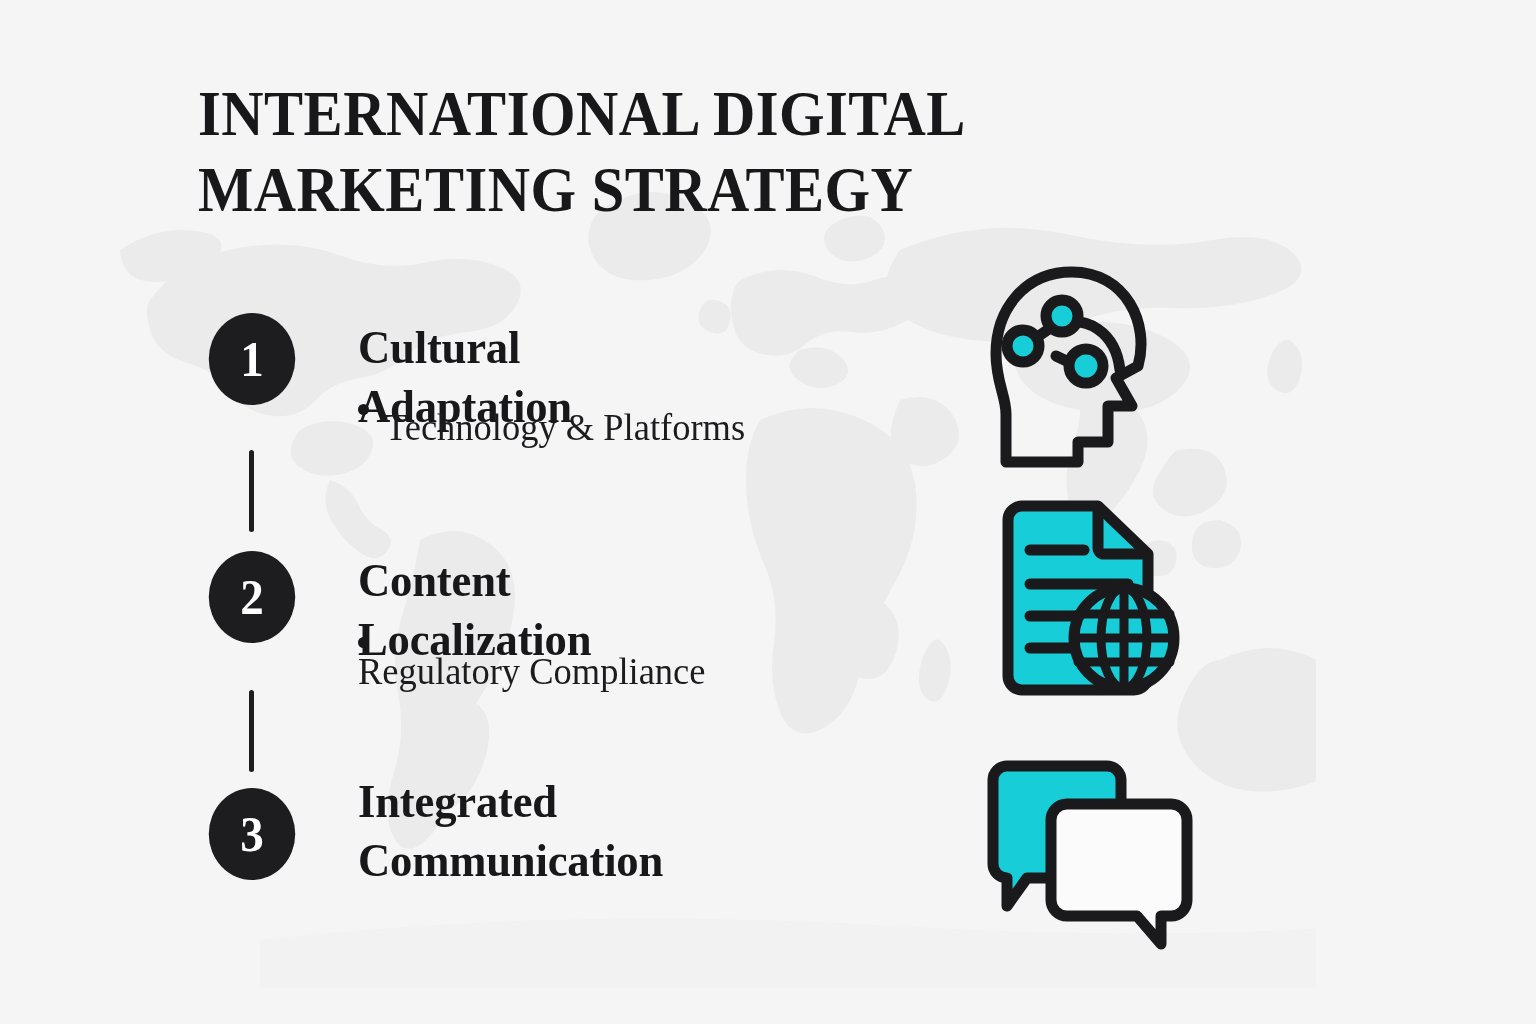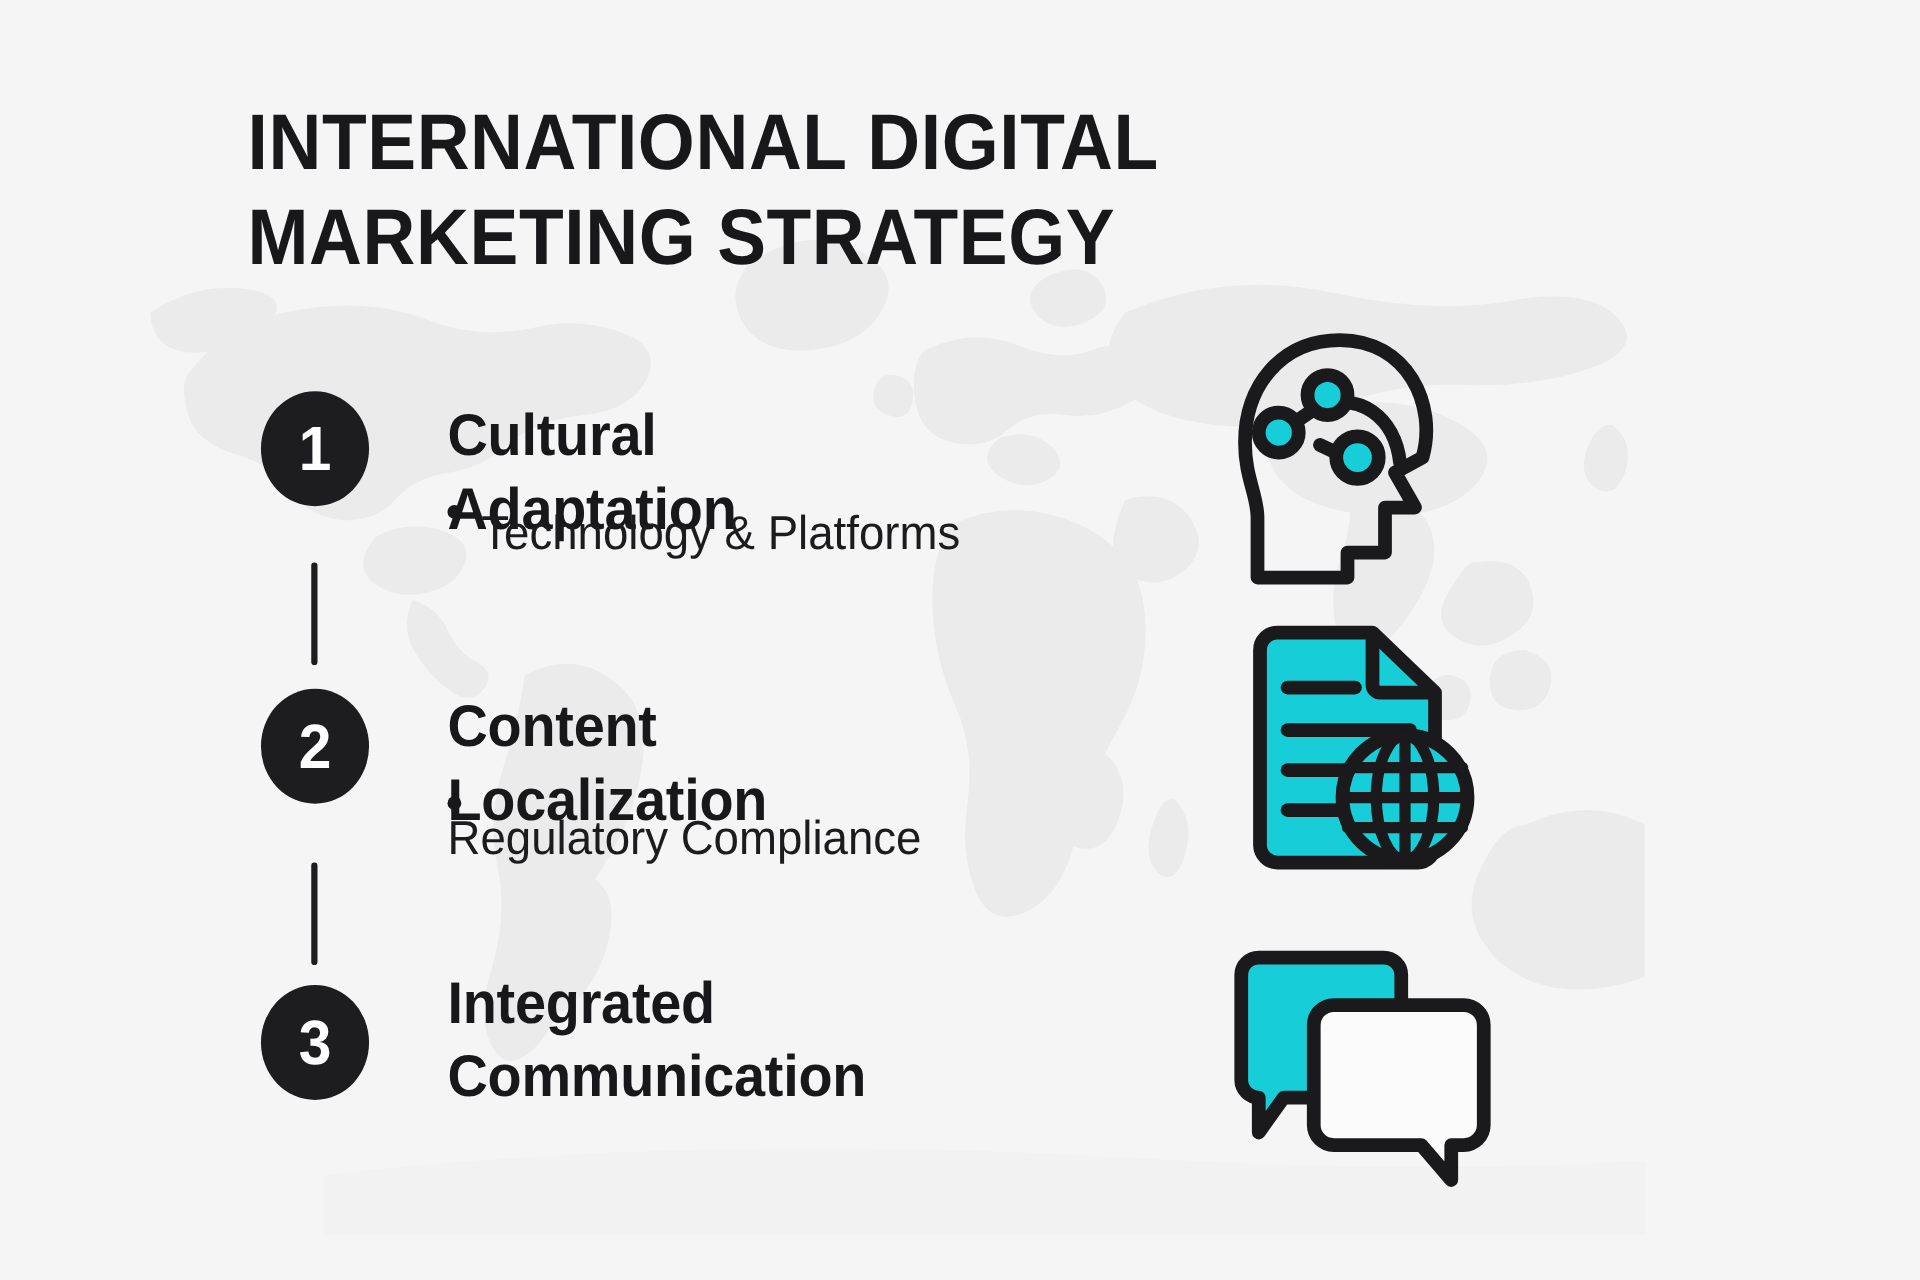--- a/index.html
+++ b/index.html
@@ -13,20 +13,21 @@
     font-family: "Liberation Sans", sans-serif;
     overflow: hidden;
   }
 
   #canvas {
     position: relative;
     width: 1316px;
     height: 1024px;
     background: #f5f5f6;
     overflow: hidden;
+    font-family: Liberation Serif, serif;
   }
 
   
   #worldmap {
     position: absolute;
     left: 0;
     top: 0;
     width: 1536px;
     height: 1024px;
     opacity: 0.55;

